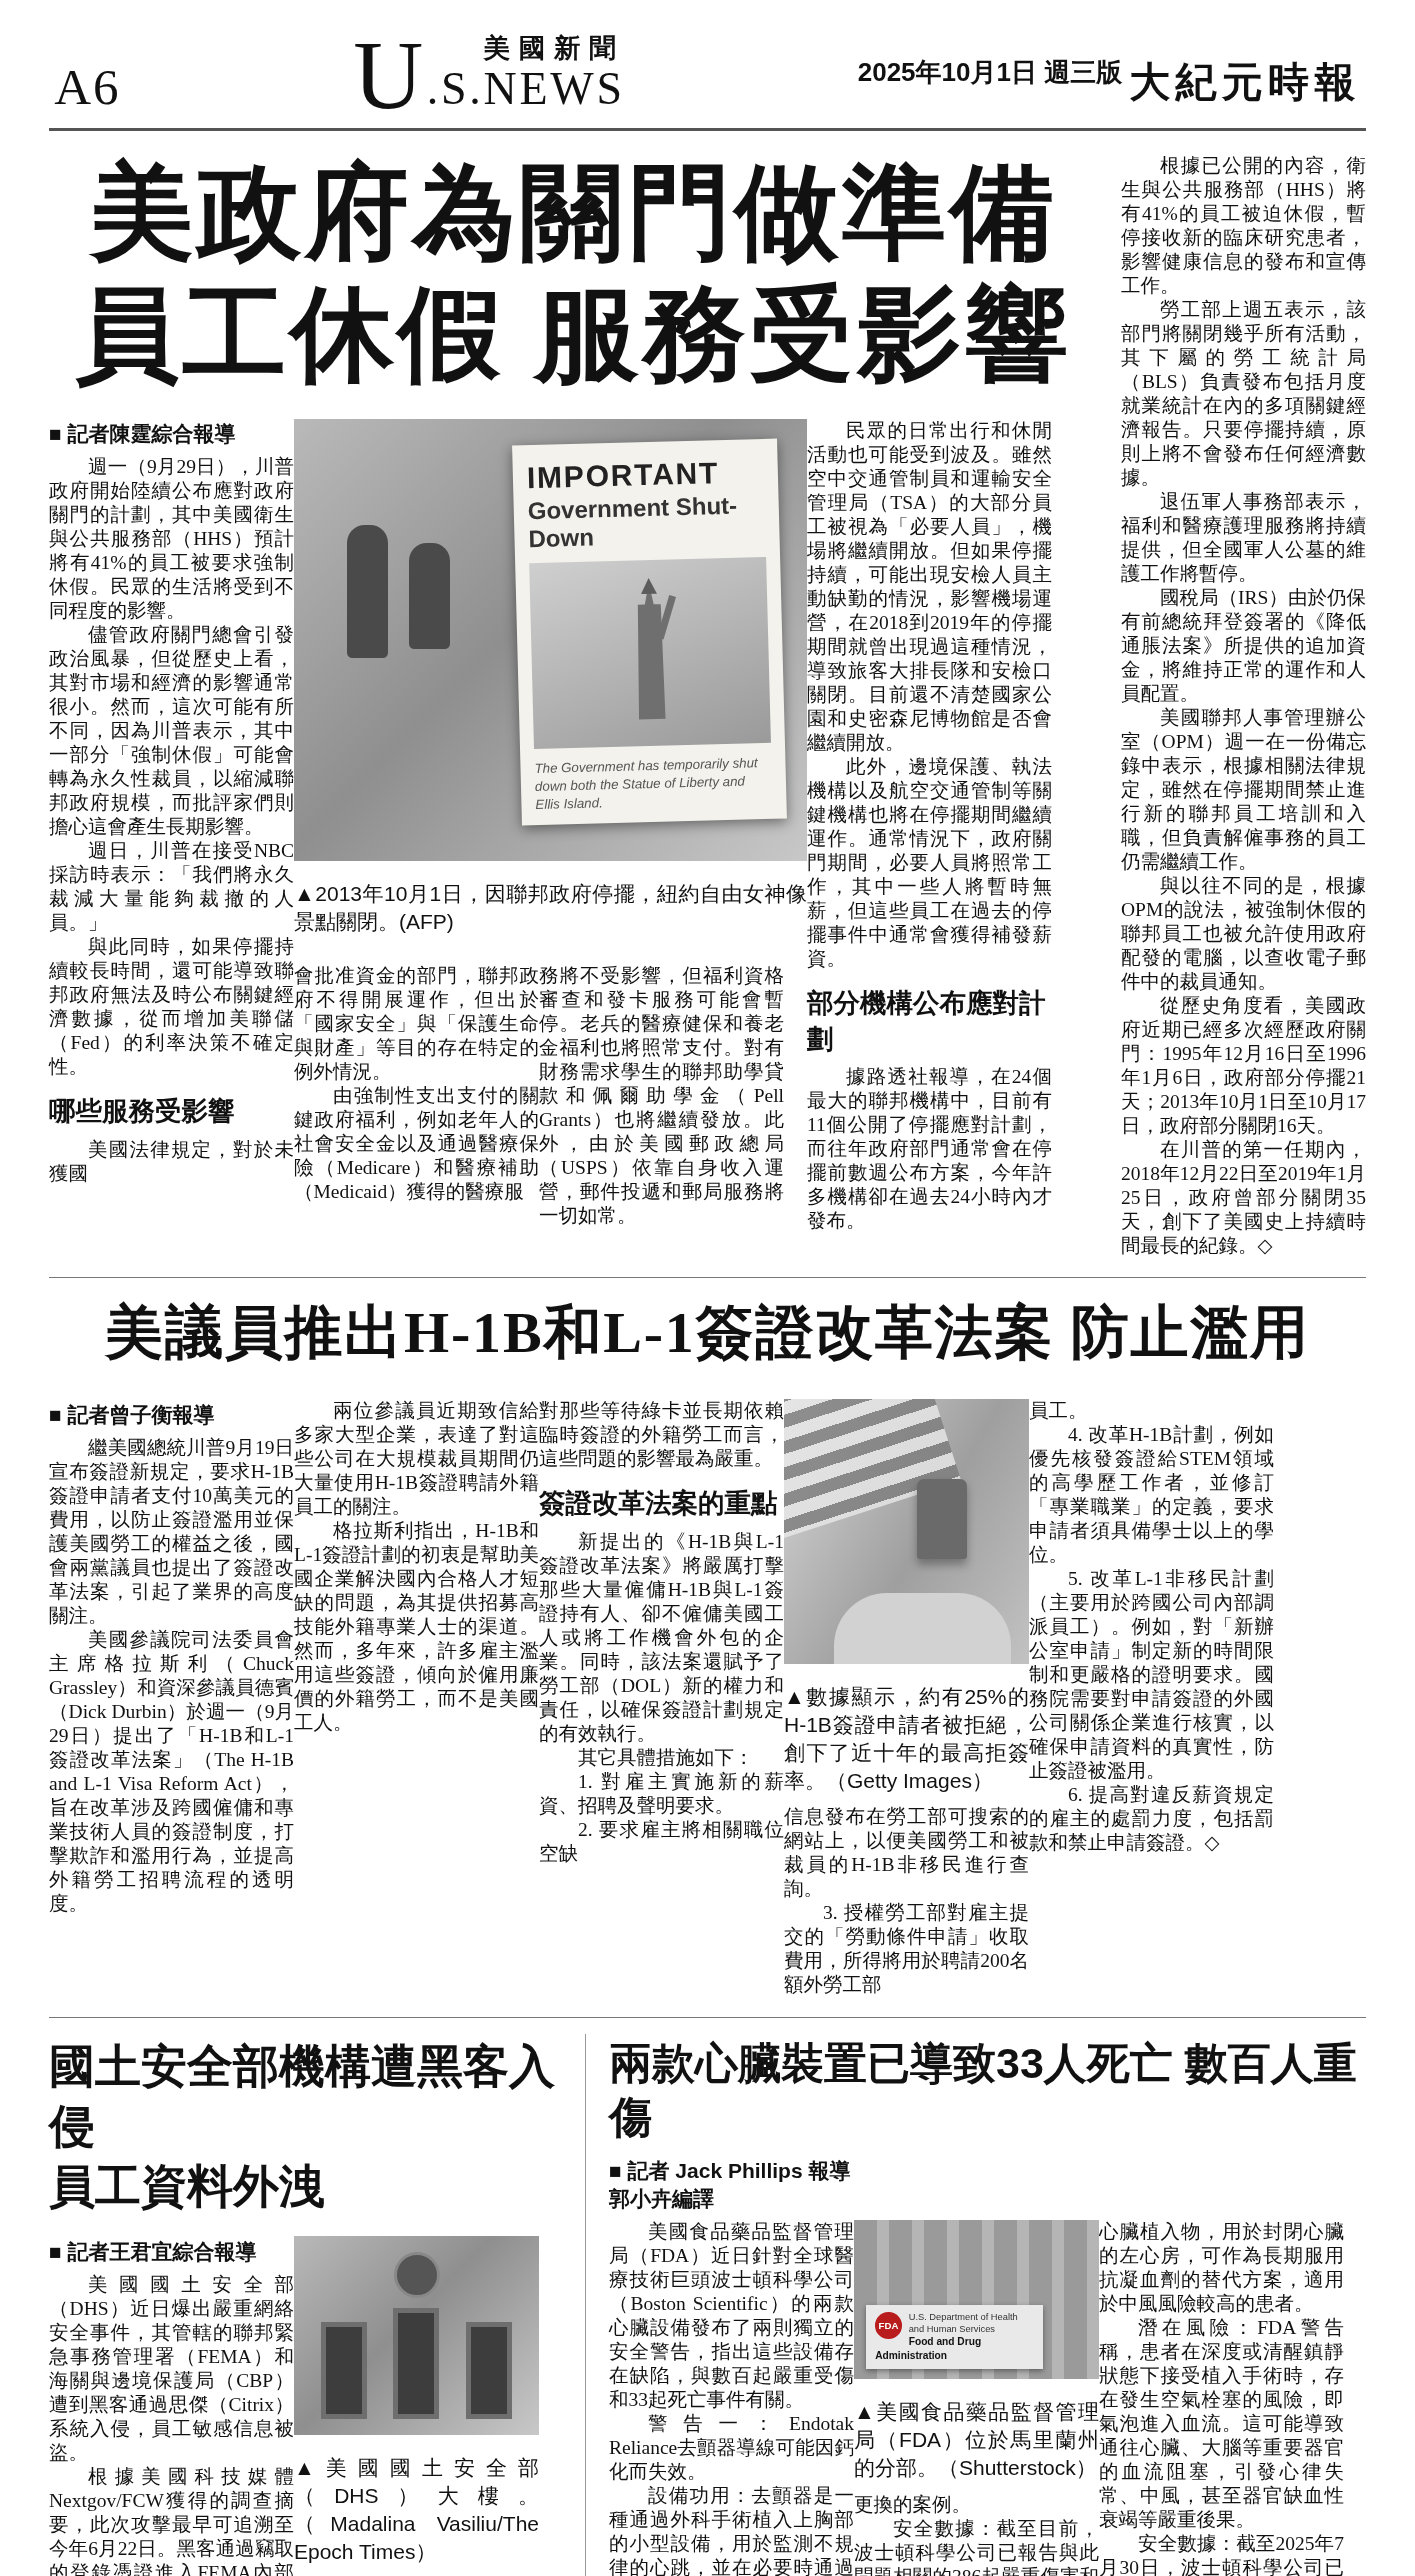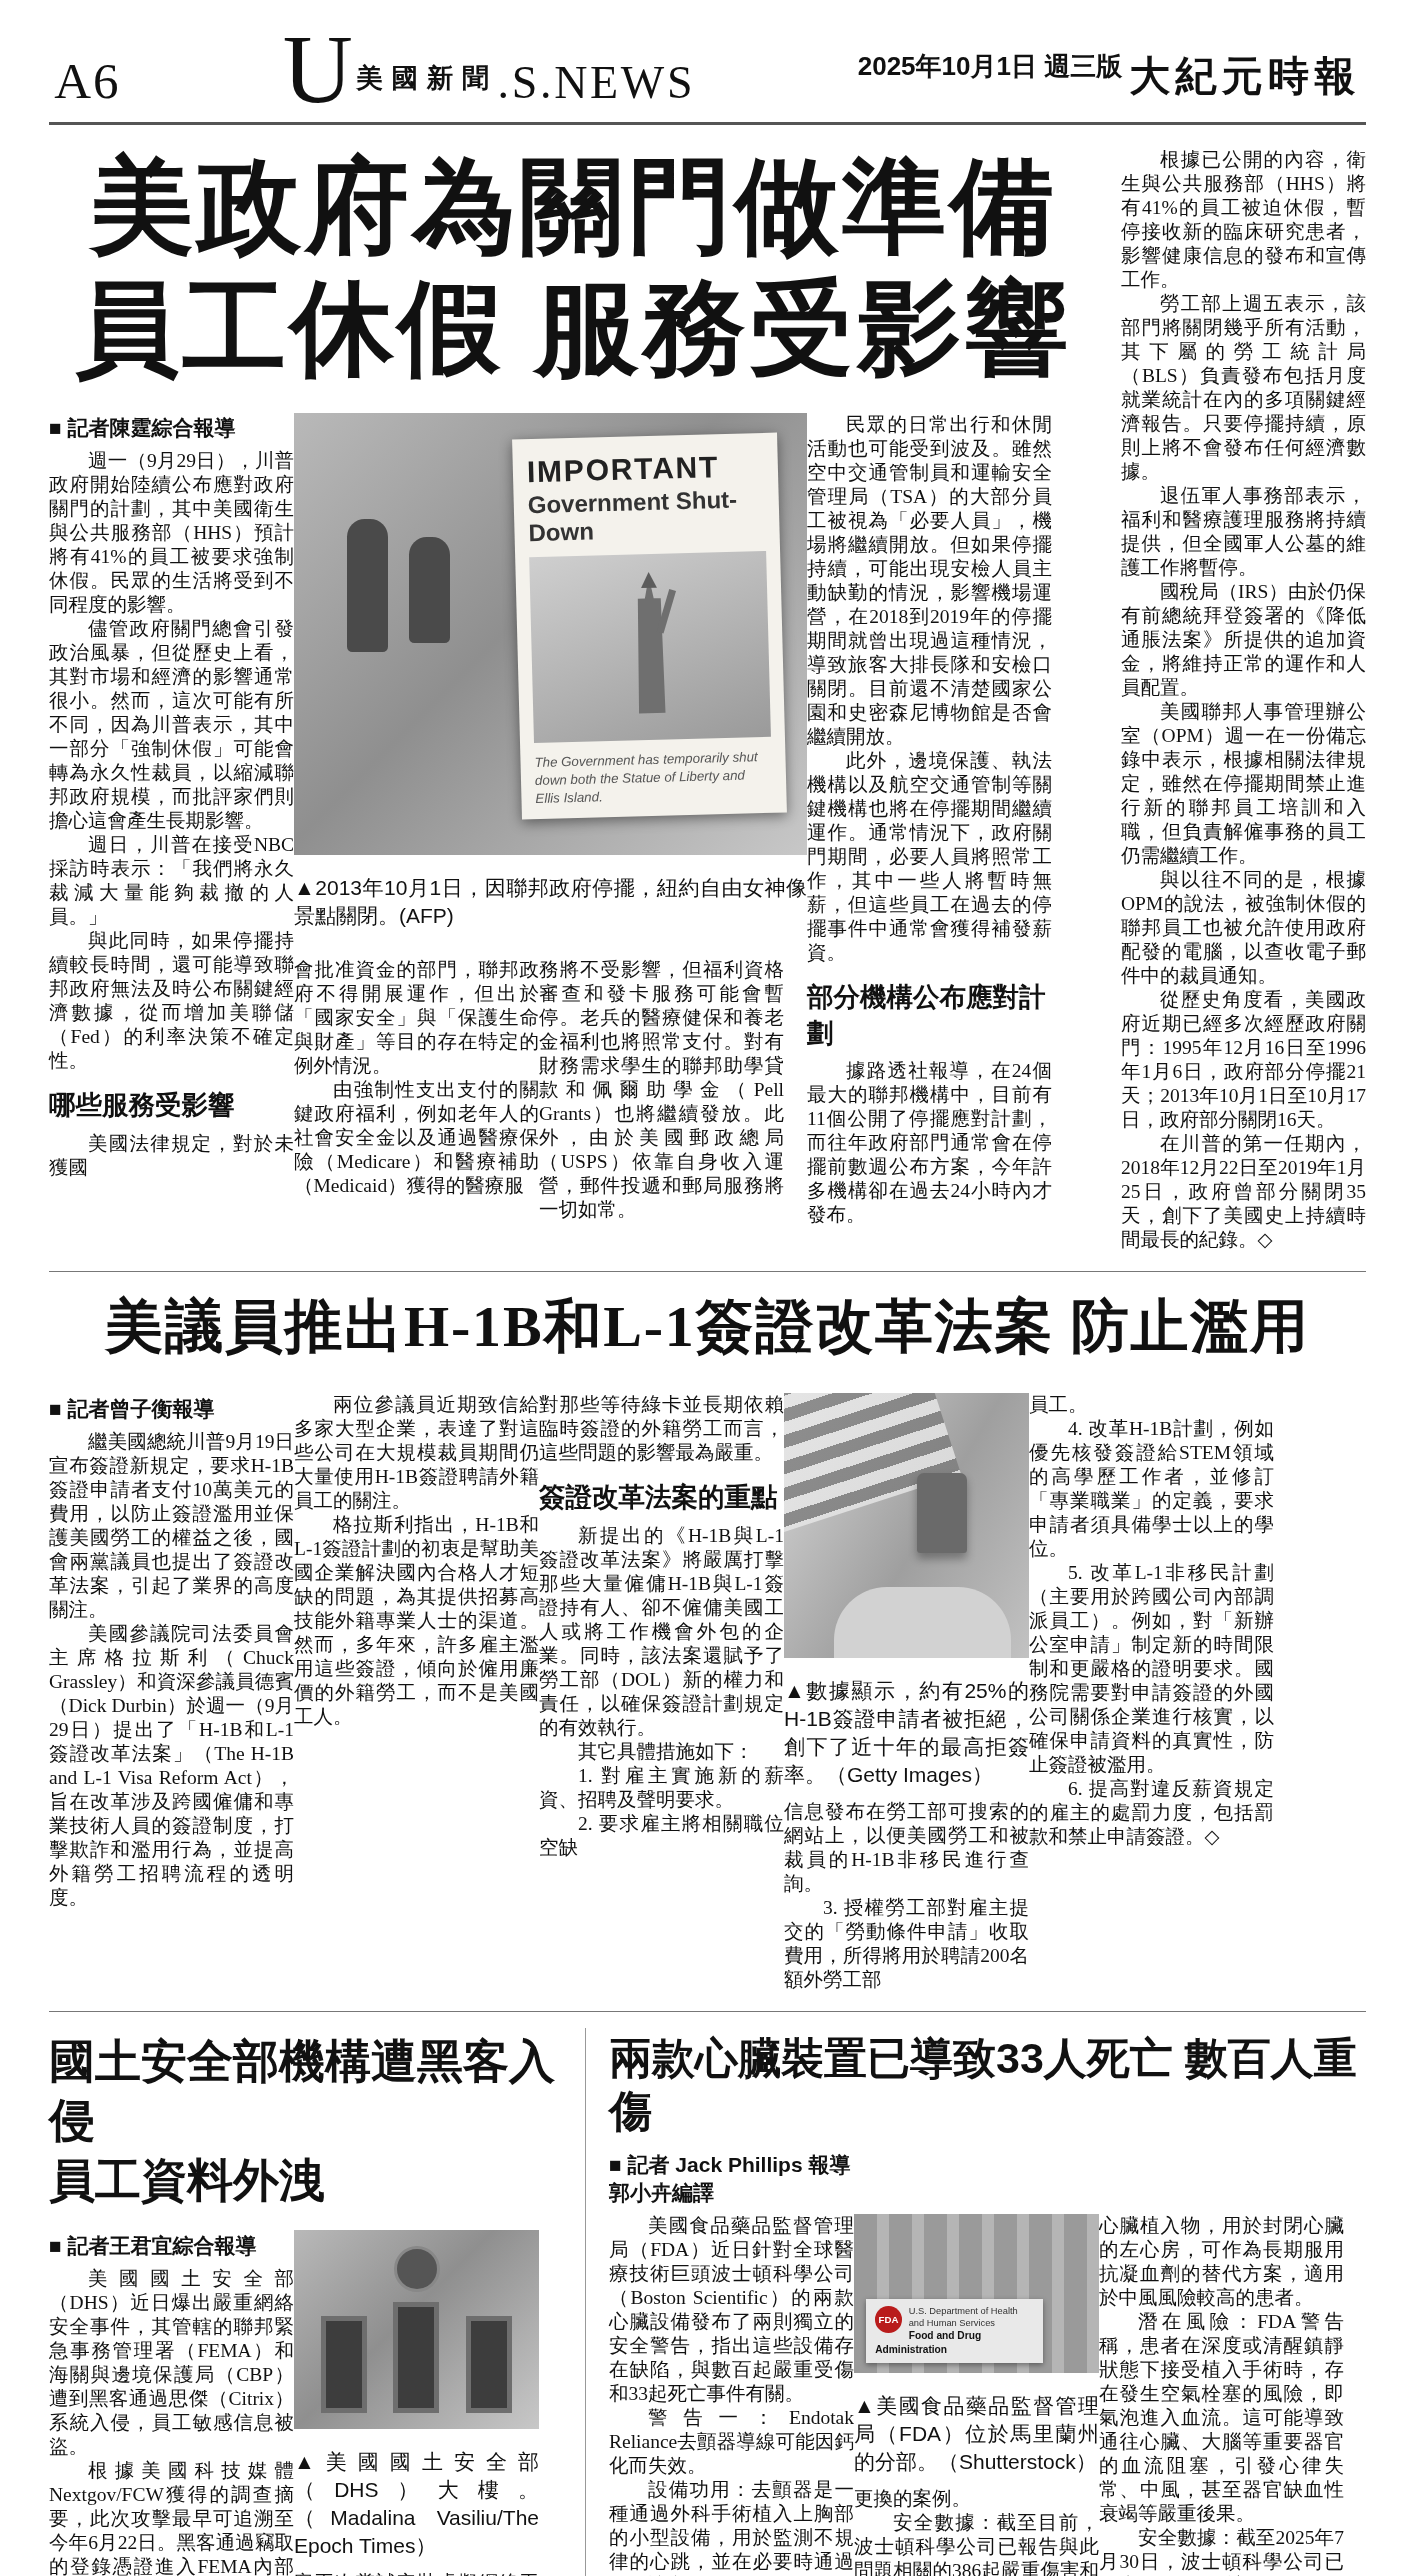--- a/index.html
+++ b/index.html
@@ -7,21 +7,21 @@
   .page {
     width:1415px; min-height:2576px; margin:0 auto; background:#ffffff;
     color:#111; padding:23px 49px 26.5px 49px;
     font-family:"Liberation Serif","DejaVu Serif",serif;
   }
   
   .hdr { display:flex; align-items:flex-end; justify-content:space-between; padding:7px 5.3px 12.4px 5.3px; }
   .hdr-page { font-size:51px; font-weight:400; letter-spacing:1.8px; }
   .hdr-logo { display:flex; align-items:flex-end; gap:3.5px; }
   .hdr-u { font-size:97px; line-height:0.82; font-weight:400; }
-  .hdr-logo-right { display:flex; align-items:flex-start; padding-bottom:3.5px; }
+  .hdr-logo-right { display:flex; flex-direction:column; align-items:flex-end; padding-bottom:3.5px; }
   .hdr-cn { font-size:26.5px; font-weight:700; letter-spacing:8.8px; font-family:"Liberation Sans","DejaVu Sans",sans-serif; }
   .hdr-en { font-size:46px; letter-spacing:2.7px; line-height:1.0; }
   .hdr-right { display:flex; align-items:flex-start; gap:7px; padding-bottom:5.3px; }
   .hdr-date { font-size:26px; font-weight:700; font-family:"Liberation Sans","DejaVu Sans",sans-serif; }
   .hdr-masthead { font-size:41px; font-weight:900; letter-spacing:5.3px; font-family:"DejaVu Serif","Liberation Serif",serif; }
   .rule-thick { border:0; border-top:3.5px solid #555; margin:0 0 16px 0; }
   .rule-thin  { border:0; border-top:1.8px solid #777; margin:19.5px 0 16px 0; }
   
   .para { font-size:19.5px; line-height:24px; text-align:justify; text-indent:2em; }
   .para.cont { text-indent:0; }

